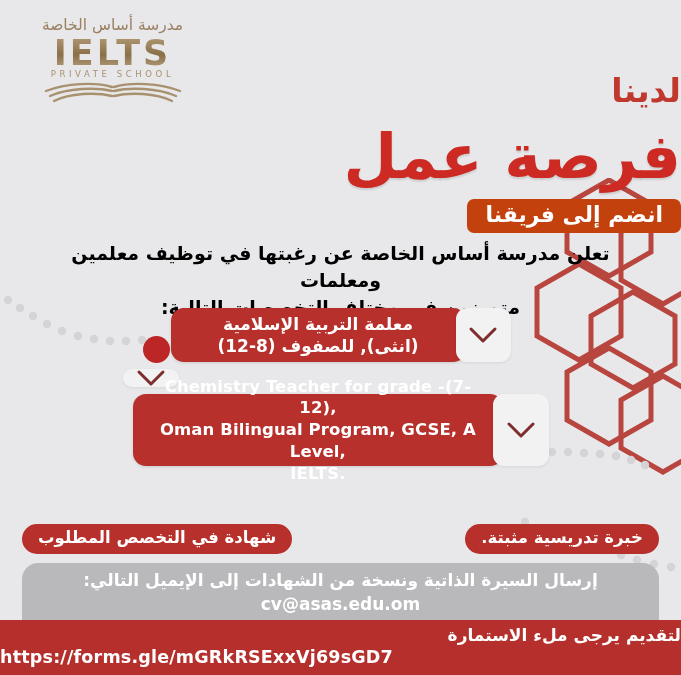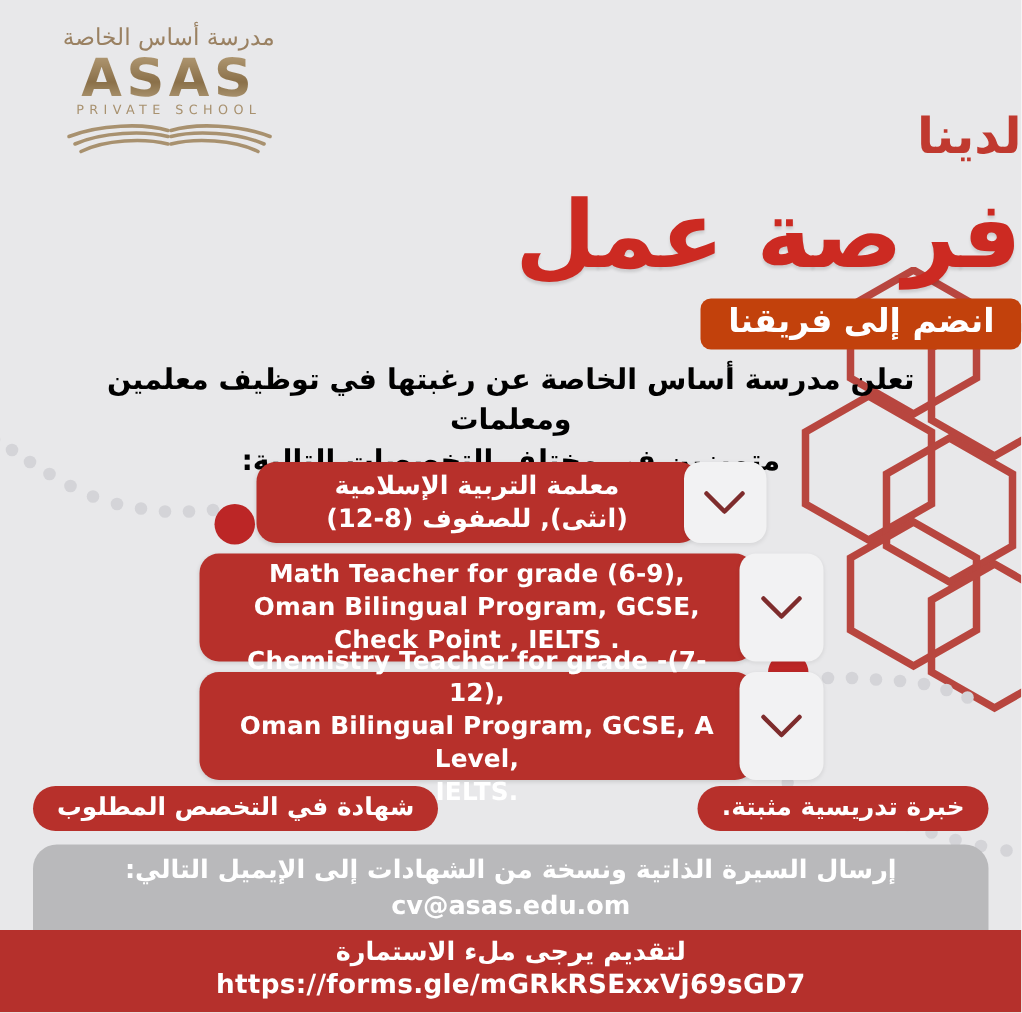--- a/index.html
+++ b/index.html
@@ -265,21 +265,20 @@
 
   
   .footer {
     position: absolute;
     left: 0;
     right: 0;
     bottom: 0;
     height: 55px;
     background: #b5302c;
     color: #ffffff;
-    text-align: center;
     padding-top: 5px;
     box-sizing: border-box;
   }
   .footer .line-ar {
     direction: rtl;
     font-size: 17px;
     font-weight: bold;
     line-height: 1.25;
   }
   .footer .line-url {
@@ -350,21 +349,21 @@
           <circle cx="150" cy="97" r="4.2"></circle>
       </g>
     </svg>
 
     <div class="red-dot left"></div>
     <div class="red-dot right"></div>
   </div>
 
   <div class="logo">
     <div class="logo-ar">مدرسة أساس الخاصة</div>
-    <div class="logo-main">ASAS</div>
+    <div class="logo-main">IELTS</div>
     <div class="logo-sub">PRIVATE SCHOOL</div>
     <svg class="logo-book" width="150" height="26" viewBox="0 0 150 26">
       <g fill="none" stroke="#a8916f" stroke-width="2.4" stroke-linecap="round">
         <path d="M74 6 C58 1, 28 2, 8 10"></path>
         <path d="M74 10 C58 6, 30 7, 12 15"></path>
         <path d="M74 15 C58 11, 32 12, 16 20"></path>
         <path d="M76 6 C92 1, 122 2, 142 10"></path>
         <path d="M76 10 C92 6, 120 7, 138 15"></path>
         <path d="M76 15 C92 11, 118 12, 134 20"></path>
       </g>
@@ -392,27 +391,20 @@
         </div>
       </div>
       <div class="chev">
         <svg width="30" height="18" viewBox="0 0 30 18">
           <polyline points="3,3 15,15 27,3" fill="none" stroke="#7e2c2c" stroke-width="3" stroke-linecap="round" stroke-linejoin="round"></polyline>
         </svg>
       </div>
     </div>
 
     <div class="card en card-2">
-      <div class="label">
-        <div>
-          <div>Math Teacher for grade  (6-9),</div>
-          <div>Oman Bilingual Program, GCSE,</div>
-          <div>Check Point , IELTS .</div>
-        </div>
-      </div>
       <div class="chev">
         <svg width="30" height="18" viewBox="0 0 30 18">
           <polyline points="3,3 15,15 27,3" fill="none" stroke="#7e2c2c" stroke-width="3" stroke-linecap="round" stroke-linejoin="round"></polyline>
         </svg>
       </div>
     </div>
 
     <div class="card en card-3">
       <div class="label">
         <div>

